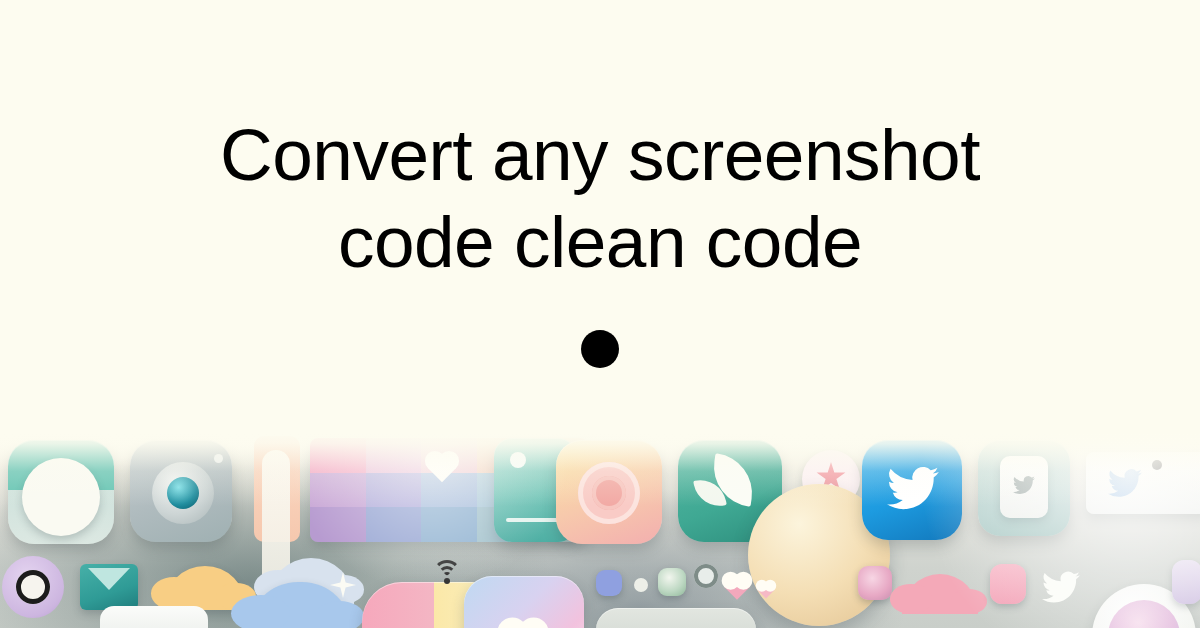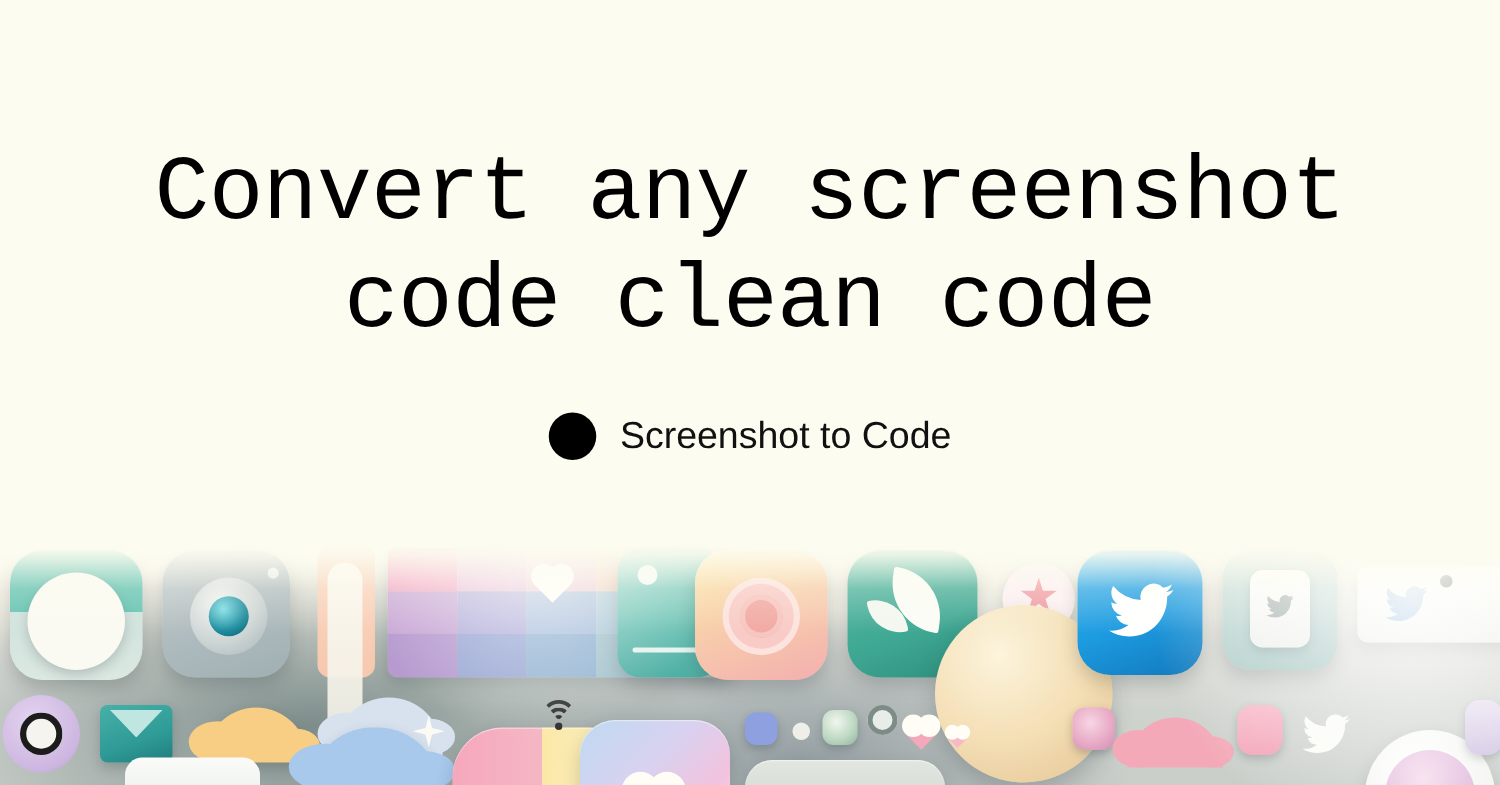--- a/index.html
+++ b/index.html
@@ -40,21 +40,21 @@
 
   .headline {
     font-size:73px;
     line-height:1.19;
     font-weight:400;
     color:#000000;
     text-align:center;
     letter-spacing:-0.5px;
     max-width:1000px;
   }
-  .headline .line { display:block; white-space:nowrap;font-family:Liberation Mono, monospace; }
+  .headline .line { display:block; white-space:nowrap; }
 
   .brand-row {
     display:flex;
     align-items:center;
     justify-content:center;
     gap:19px;
     margin-top:44px;
   }
 
   .brand-dot {
@@ -172,21 +172,20 @@
 
   <div class="hero">
 
     <h1 class="headline">
       <span class="line">Convert any screenshot</span>
       <span class="line">code clean code</span>
     </h1>
 
     <div class="brand-row">
       <span class="brand-dot"></span>
-      <span class="brand-name">Screenshot to Code</span>
     </div>
 
   </div>
 
   <div class="collage">
 
     <div class="tile" style="left:8px; top:8px; width:106px; height:104px;
                 background:linear-gradient(180deg,#63C3B2 0%,#63C3B2 48%,#CFE2DC 48%,#DCE8E2 100%);"></div>
     <div class="ring" style="left:22px; top:26px; width:78px; height:78px; background:#FAFAF2;
                 box-shadow:0 4px 9px rgba(40,55,60,0.22);"></div>

